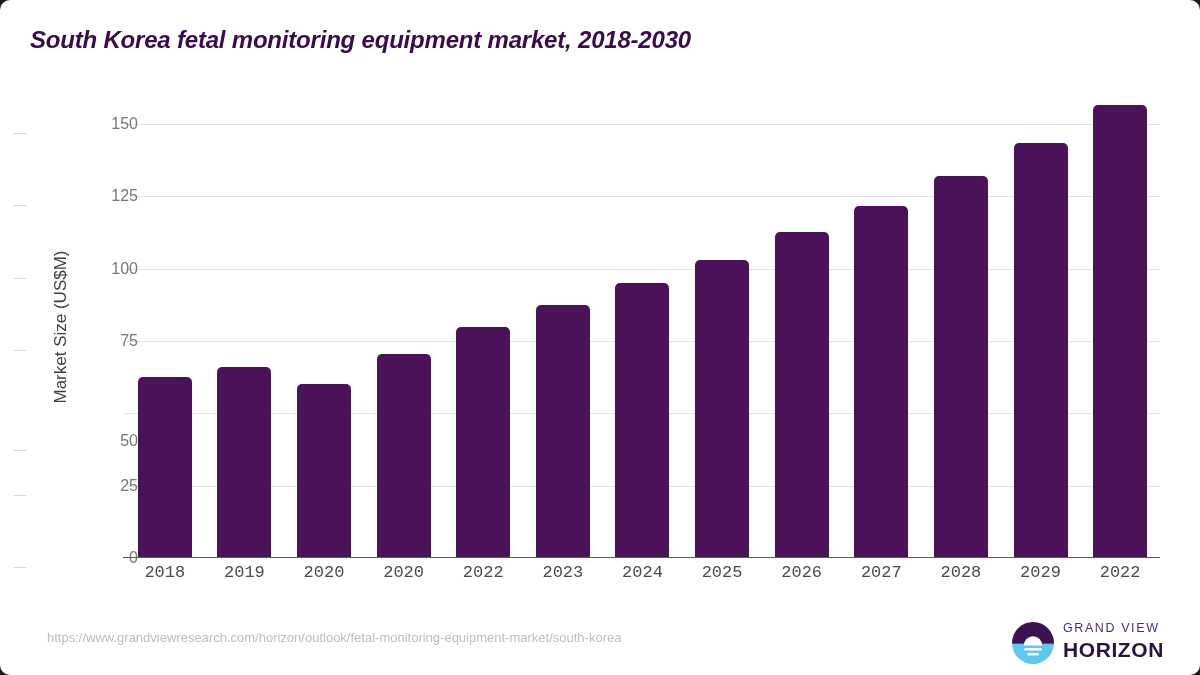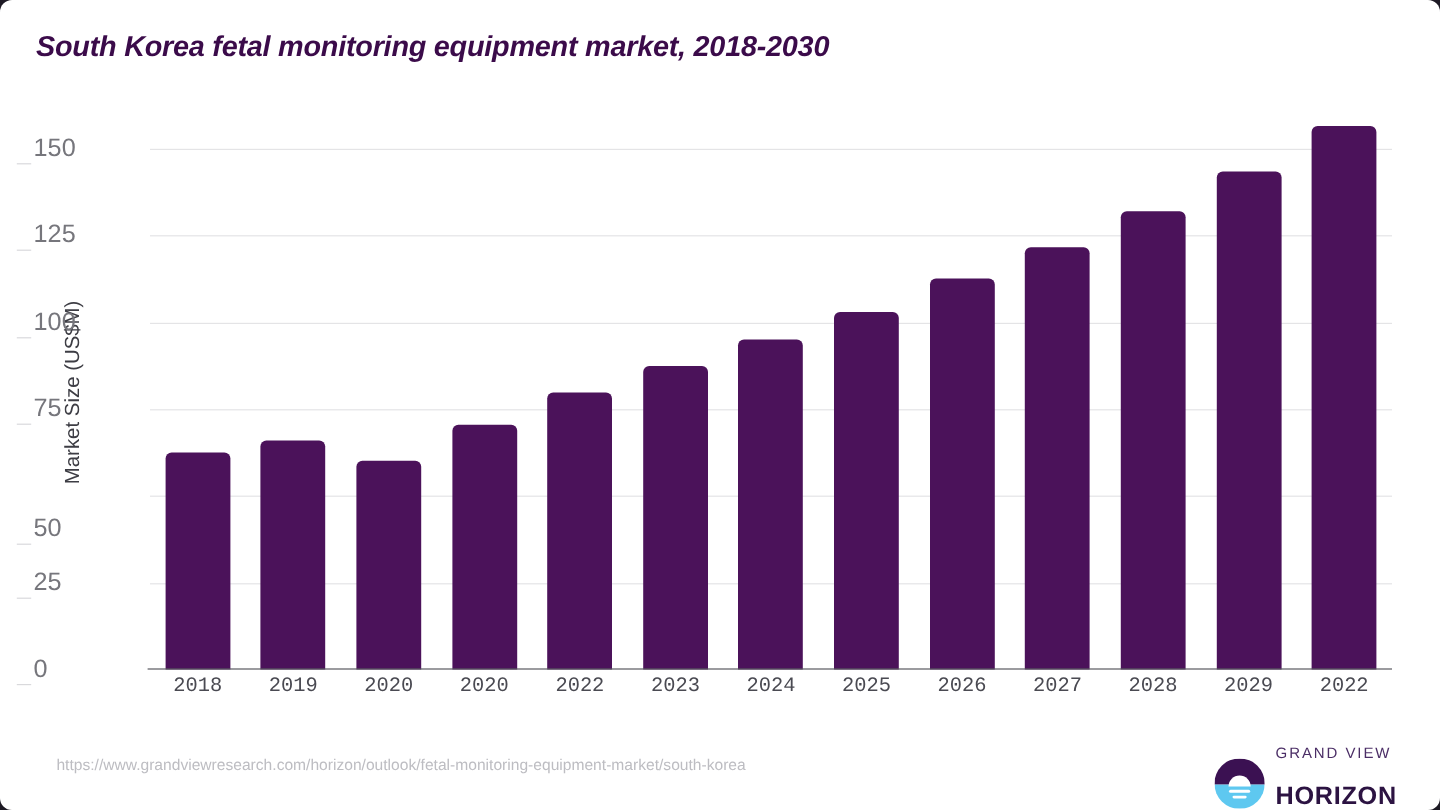--- a/index.html
+++ b/index.html
@@ -56,21 +56,22 @@
     width: 1037px;
     height: 1px;
     background: #5a5a60;
   }
 
   
   .ytick {
     position: absolute;
     right: 1022px;          
     width: 110px;
-    font-size: 21px;
+    text-align: right;
+    font-size: 16px;
     color: #76767c;
     transform: translateY(-50%);
     white-space: nowrap;
   }
   .ytick-dash {
     position: absolute;
     width: 12px;
     height: 1px;
     background: #d9d9dc;
     left: -14px;
@@ -140,21 +141,21 @@
     font-size: 13px;
     color: #bdbdc2;
     white-space: nowrap;
   }
 
   #logo {
     position: absolute;
     right: 36px;
     top: 622px;
     display: flex;
-    align-items: flex-end;
+    align-items: flex-start;
     gap: 9px;
   }
   #logo-mark {
     width: 42px;
     height: 42px;
     flex: 0 0 42px;
   }
   #logo-text {
     display: flex;
     flex-direction: column;
@@ -164,21 +165,21 @@
     font-size: 12.5px;
     letter-spacing: 1.6px;
     color: #4b2e66;
     font-weight: normal;
   }
   #logo-line2 {
     font-size: 21px;
     letter-spacing: 0.6px;
     color: #2c1342;
     font-weight: bold;
-    margin-top: 18px;
+    margin-top: 4px;
   }
 </style>
 </head>
 <body>
 
 <div id="page">
 
   <div id="chart-title">South Korea fetal monitoring equipment market, 2018-2030</div>
 
   <div id="y-axis-title-wrap">

